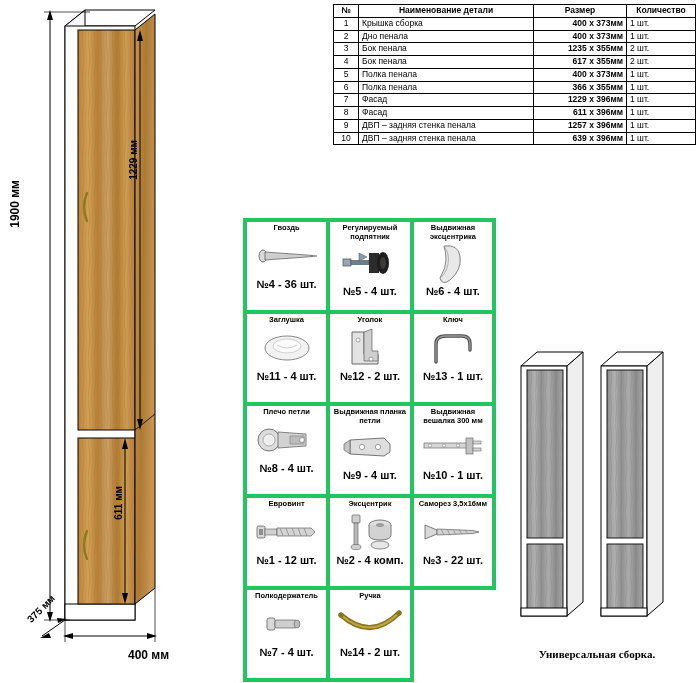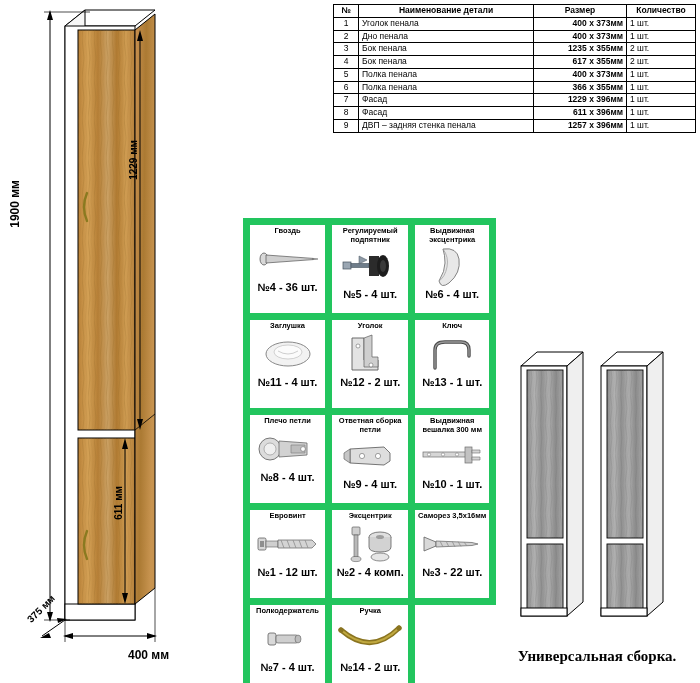--- a/index.html
+++ b/index.html
@@ -30,21 +30,21 @@
   #parts-table td.size{text-align:right;width:86px;font-weight:bold;}
   #parts-table td.qty{text-align:left;width:62px;}
 
   
   #hardware{
     left:243px; top:218px; width:253px;
     border-collapse:collapse;
     font-size:7.5px;
   }
   #hardware td{
-    border:7px solid #22c55e;
+    border:4px solid #22c55e;
     width:84px;height:84px;
     vertical-align:top;
     text-align:center;
     padding:2px 1px;
   }
   #hardware td.empty{border:none;}
   .hw-title{font-weight:bold;font-size:7.5px;line-height:1.15;display:block;min-height:10px;}
   .hw-art{height:44px;display:flex;align-items:center;justify-content:center;}
   .hw-qty{font-weight:bold;font-size:11px;display:block;}
 
@@ -57,39 +57,39 @@
   #dim-height{left:8px;top:180px;}
   #dim-width{left:128px;top:648px;}
   #dim-depth{left:25px;top:617px;transform:rotate(-45deg);transform-origin:left top;font-size:10px;font-weight:bold;}
   #dim-door1{left:128px;top:140px;font-size:10px;}
   #dim-door2{left:113px;top:486px;font-size:10px;}
 
   
   #right-cabinet{left:505px;top:340px;width:190px;height:300px;}
   #assembly-caption{
     left:497px;top:648px;width:200px;text-align:center;
-    font-weight:bold;font-size:15px;font-family:"Liberation Serif",serif;
+    font-weight:bold;font-size:11px;font-family:"Liberation Serif",serif;
   }
 </style>
 </head>
 <body>
 
 <table class="abs" id="parts-table">
   <thead>
     <tr>
       <th>№</th>
       <th>Наименование детали</th>
       <th>Размер</th>
       <th>Количество</th>
     </tr>
   </thead>
   <tbody>
     <tr>
       <td class="num">1</td>
-      <td class="name">Уголок пенала</td>
+      <td class="name">Крышка сборка</td>
       <td class="size">400 х 373мм</td>
       <td class="qty">1 шт.</td>
     </tr>
     <tr>
       <td class="num">2</td>
       <td class="name">Дно пенала</td>
       <td class="size">400 х 373мм</td>
       <td class="qty">1 шт.</td>
     </tr>
     <tr>
@@ -125,20 +125,26 @@
     <tr>
       <td class="num">8</td>
       <td class="name">Фасад</td>
       <td class="size">611 х 396мм</td>
       <td class="qty">1 шт.</td>
     </tr>
     <tr>
       <td class="num">9</td>
       <td class="name">ДВП – задняя стенка пенала</td>
       <td class="size">1257 х 396мм</td>
+      <td class="qty">1 шт.</td>
+    </tr>
+    <tr>
+      <td class="num">10</td>
+      <td class="name">ДВП – задняя стенка пенала</td>
+      <td class="size">639 х 396мм</td>
       <td class="qty">1 шт.</td>
     </tr>
   </tbody>
 </table>
 
 <svg class="abs" id="cabinet-drawing" viewBox="0 0 230 640">
   <defs>
     <linearGradient id="woodgrad" x1="0" y1="0" x2="1" y2="0">
       <stop offset="0%" stop-color="#bb8339"></stop>
       <stop offset="18%" stop-color="#d3a055"></stop>
@@ -296,21 +302,21 @@
           <circle cx="13" cy="20" r="11" fill="#dcdcdc" stroke="#6a6a6a" stroke-width="0.9"></circle>
           <circle cx="13" cy="20" r="6" fill="#efefef" stroke="#8a8a8a" stroke-width="0.6"></circle>
           <path d="M22 12 L50 14 L50 26 L22 28 Z" fill="#d2d2d2" stroke="#6a6a6a" stroke-width="0.8"></path>
           <path d="M34 16 h14 v8 h-14 z" fill="#bdbdbd" stroke="#7a7a7a" stroke-width="0.6"></path>
           <circle cx="46" cy="20" r="2.4" fill="#fff" stroke="#6a6a6a" stroke-width="0.6"></circle>
         </svg>
       </span>
       <span class="hw-qty">№8 - 4 шт.</span>
     </td>
     <td>
-      <span class="hw-title">Ответная сборка петли</span>
+      <span class="hw-title">Выдвижная планка петли</span>
       <span class="hw-art">
         <svg width="56" height="34" viewBox="0 0 56 34">
           <path d="M8 10 L42 8 L48 14 L48 22 L42 26 L8 24 Z" fill="#dedede" stroke="#666" stroke-width="0.9"></path>
           <path d="M8 10 L8 24 L2 20 L2 14 Z" fill="#c6c6c6" stroke="#666" stroke-width="0.7"></path>
           <circle cx="20" cy="17" r="2.6" fill="#fff" stroke="#666" stroke-width="0.6"></circle>
           <circle cx="36" cy="17" r="2.6" fill="#fff" stroke="#666" stroke-width="0.6"></circle>
         </svg>
       </span>
       <span class="hw-qty">№9 - 4 шт.</span>
     </td>

